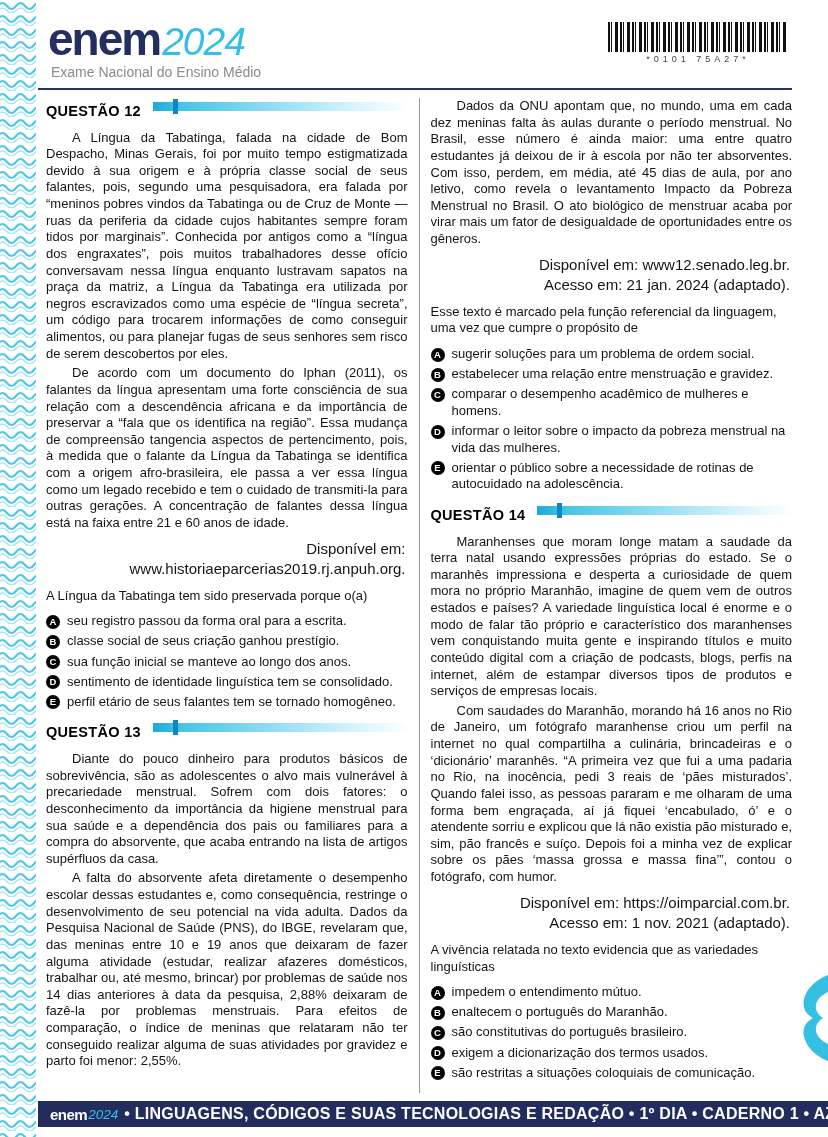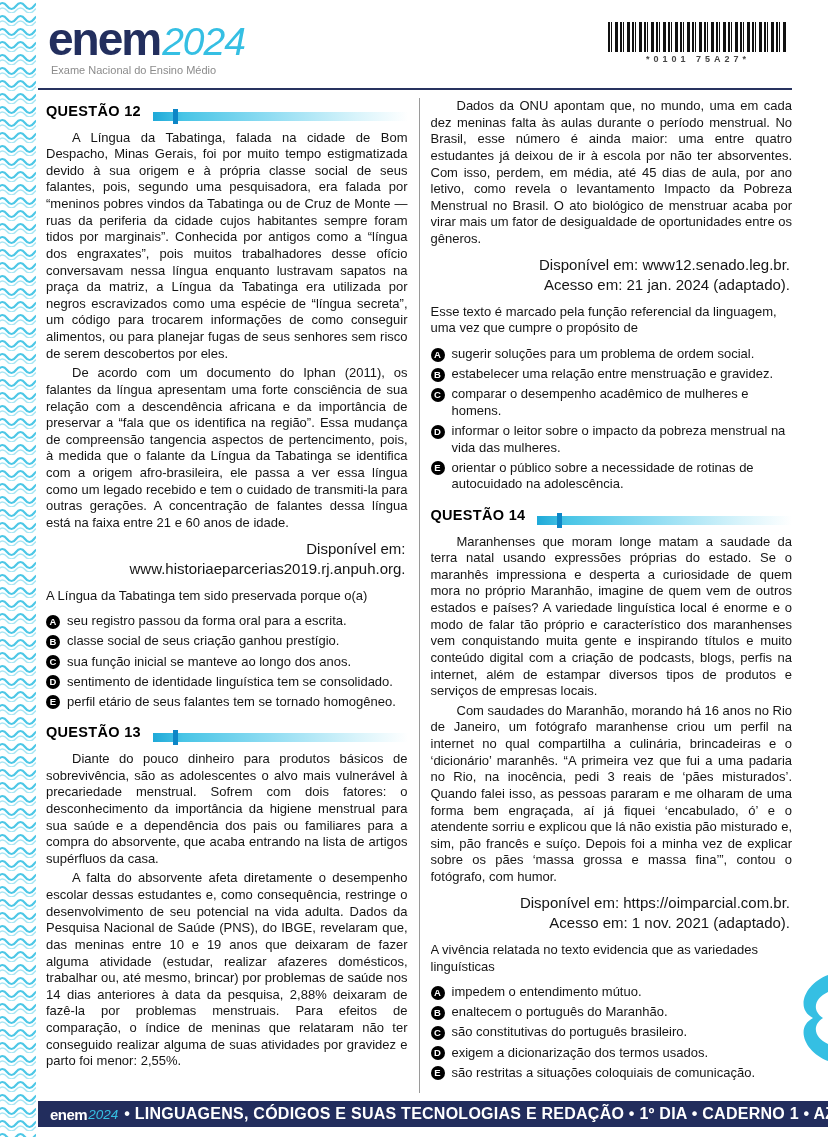--- a/index.html
+++ b/index.html
@@ -10,38 +10,38 @@
   }
   .page { position:absolute; inset:0; }
 
   
   .wave-border { position:absolute; left:0; top:0; }
 
   
   .header { position:absolute; top:12px; left:48px; right:36px; height:76px; }
   .logo-enem { font-size:46px; font-weight:bold; color:#232f5e; letter-spacing:-2px; }
   .logo-year { font-size:39px; font-style:italic; color:#35bfe3; letter-spacing:-1px; margin-left:2px; }
-  .subtitle { font-size:11px; color:#8b8b8b; margin-top:-2px; margin-left:3px; }
-  .barcode-wrap { position:absolute; right:4px; top:10px; width:180px; text-align:center;font-weight:bold; }
+  .subtitle { font-size:14px; color:#8b8b8b; margin-top:-2px; margin-left:3px; }
+  .barcode-wrap { position:absolute; right:4px; top:10px; width:180px; text-align:center; }
   .barcode-stripes {
     height:30px;
     background:repeating-linear-gradient(90deg,
       #111 0px,#111 2px, #fff 2px,#fff 3px,
       #111 3px,#111 4px, #fff 4px,#fff 7px,
       #111 7px,#111 10px, #fff 10px,#fff 12px);
   }
   .barcode-text { font-size:9px; letter-spacing:4px; color:#444; margin-top:2px; white-space:nowrap; }
   .header-rule { position:absolute; top:88px; left:38px; right:36px; height:2px; background:#28335f; }
 
   
   .columns { position:absolute; top:98px; left:46px; right:36px; bottom:44px; display:flex; }
   .col { flex:1 1 0; overflow:hidden; font-size:13px; line-height:1.28; }
   .divider { flex:0 0 1px; background:#9a9a9a; margin:0 11px; }
 
-  .q-head { display:flex; align-items:flex-end; margin:4px 0 9px; }
+  .q-head { display:flex; align-items:flex-start; margin:4px 0 9px; }
   .q-title { font-size:14.5px; font-weight:bold; letter-spacing:.3px; margin:0; color:#000; }
   .q-bar { flex:1; height:9px; margin-left:12px; position:relative;
     background:linear-gradient(90deg,#1fa9d8 0%,#49c5e6 12%,#8edcf2 45%,#d9f4fb 80%,#ffffff 100%); }
   .q-tick { position:absolute; left:20px; top:-3px; width:5px; height:15px; background:#0e86c6; }
 
   .body-p { margin:0 0 3px; text-indent:26px; text-align:justify; }
   .source { text-align:right; font-size:15px; line-height:1.34; margin:7px 2px 9px 0; }
   .stem { margin:2px 0 9px; text-align:left; }
 
   .options { list-style:none; margin:0 0 13px; padding:0; }

